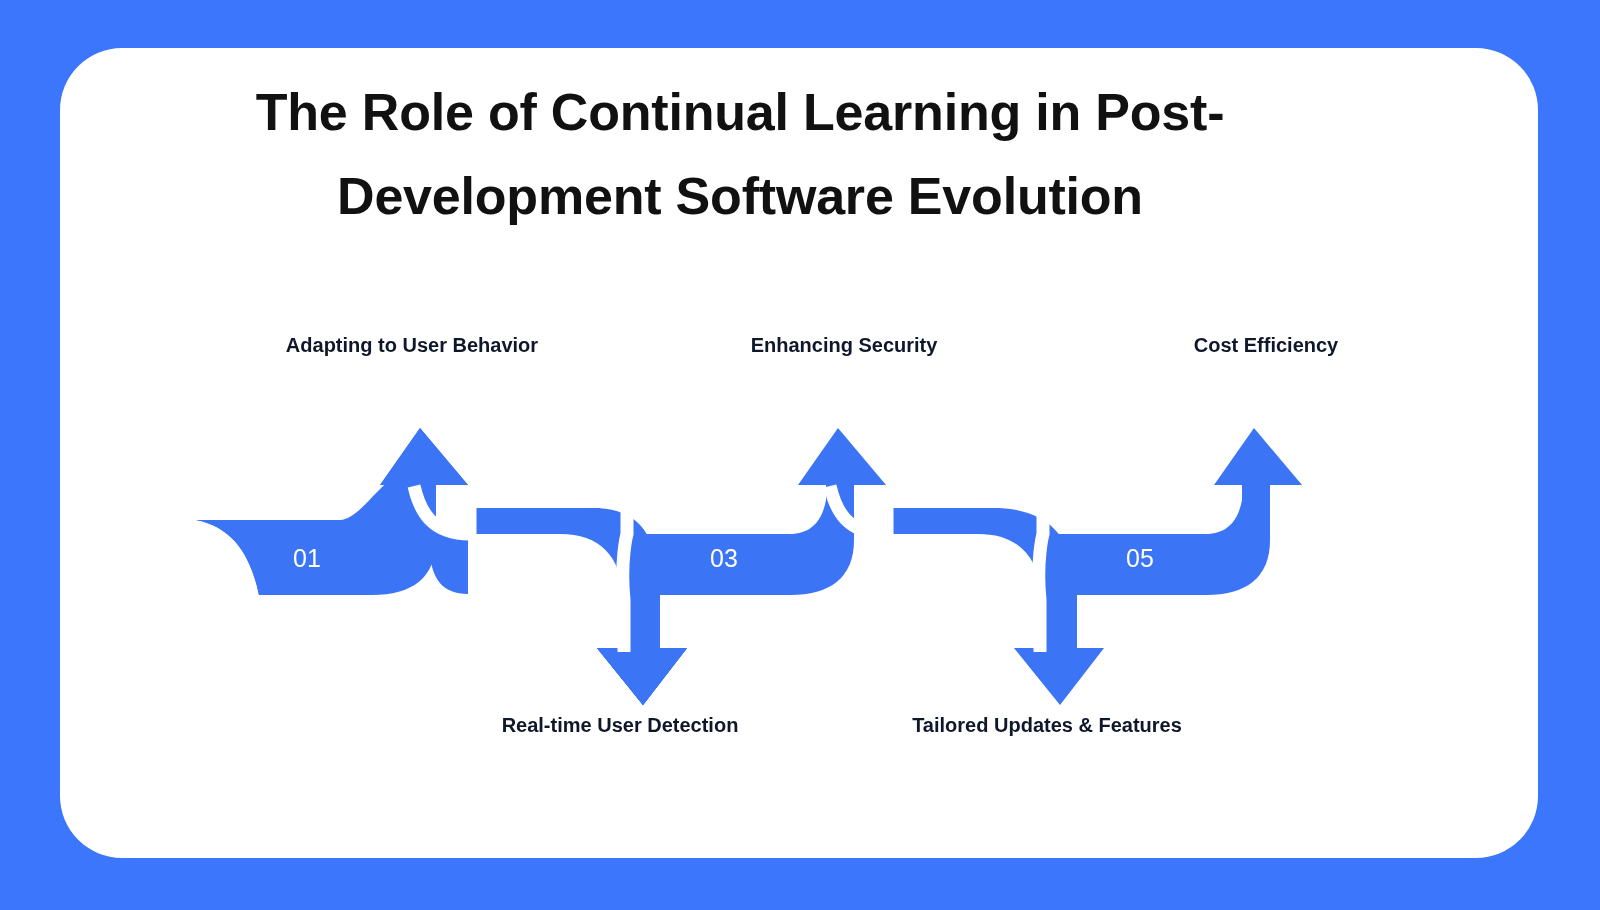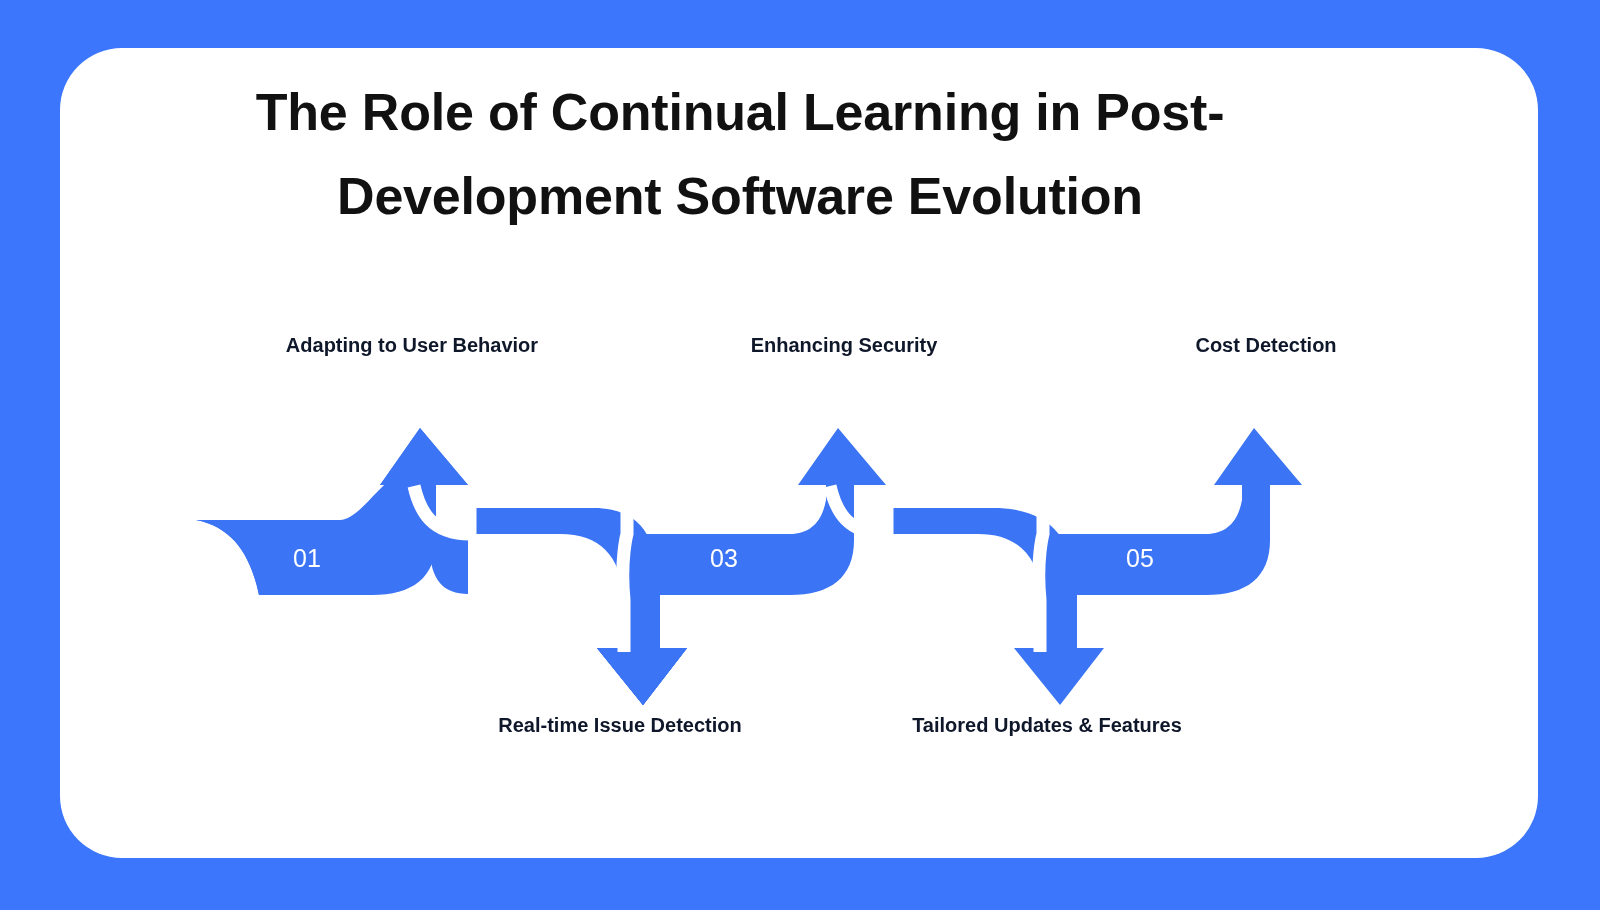--- a/index.html
+++ b/index.html
@@ -238,18 +238,18 @@
         <path fill="none" stroke="#ffffff" stroke-width="13" d="M 470,500 L 470,534 C 432,534 420,512 414,486"></path>
         <path fill="none" stroke="#ffffff" stroke-width="13" d="M 627,500 L 627,534 C 627,534 620,560 624,600 L 624,652"></path>
         <path fill="none" stroke="#ffffff" stroke-width="13" d="M 887,500 L 887,534 C 848,534 836,512 830,486"></path>
         <path fill="none" stroke="#ffffff" stroke-width="13" d="M 1043,500 L 1043,534 C 1043,534 1036,560 1040,600 L 1040,652"></path>
       </g>
 
     </svg>
   </div>
 
   <div class="step-label label-top" id="label-1">Adapting to User Behavior</div>
-  <div class="step-label label-bottom" id="label-2">Real-time Issue Detection</div>
+  <div class="step-label label-bottom" id="label-2">Real-time User Detection</div>
   <div class="step-label label-bottom" id="label-4">Tailored Updates &amp; Features</div>
   <div class="step-label label-top" id="label-3">Enhancing Security</div>
-  <div class="step-label label-top" id="label-5">Cost Detection</div>
+  <div class="step-label label-top" id="label-5">Cost Efficiency</div>
 
 </div>
 
 </body></html>

